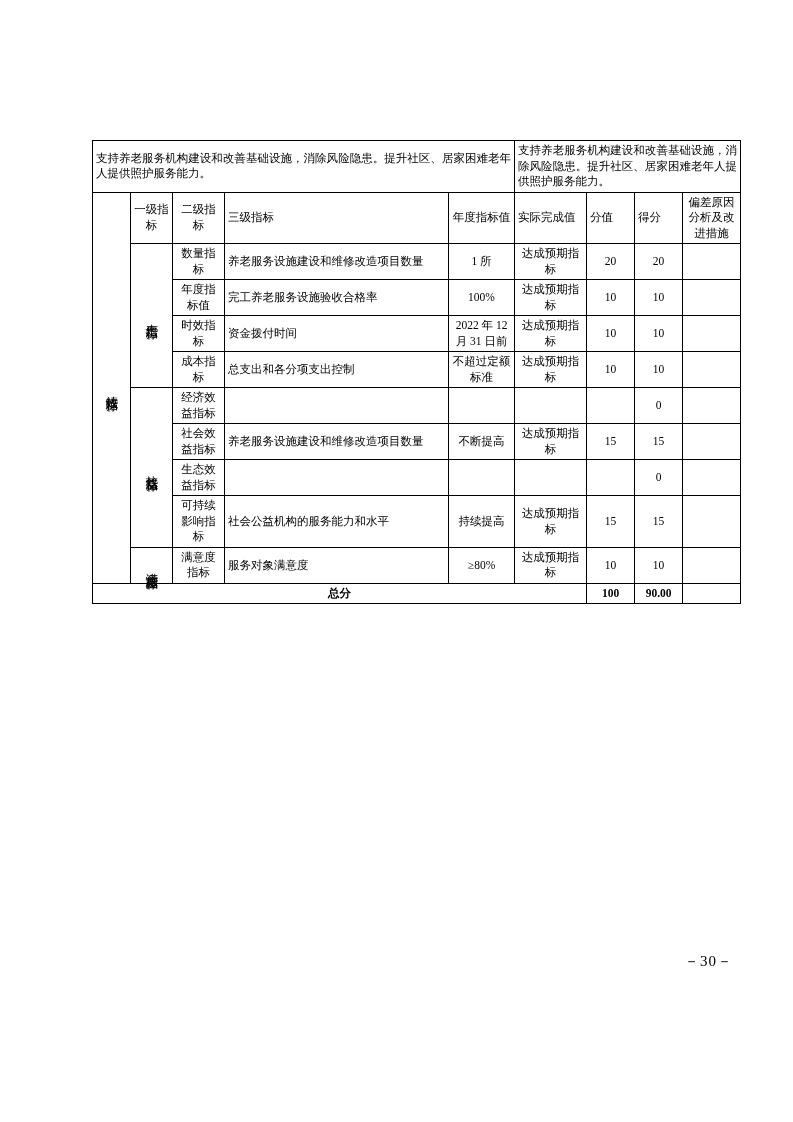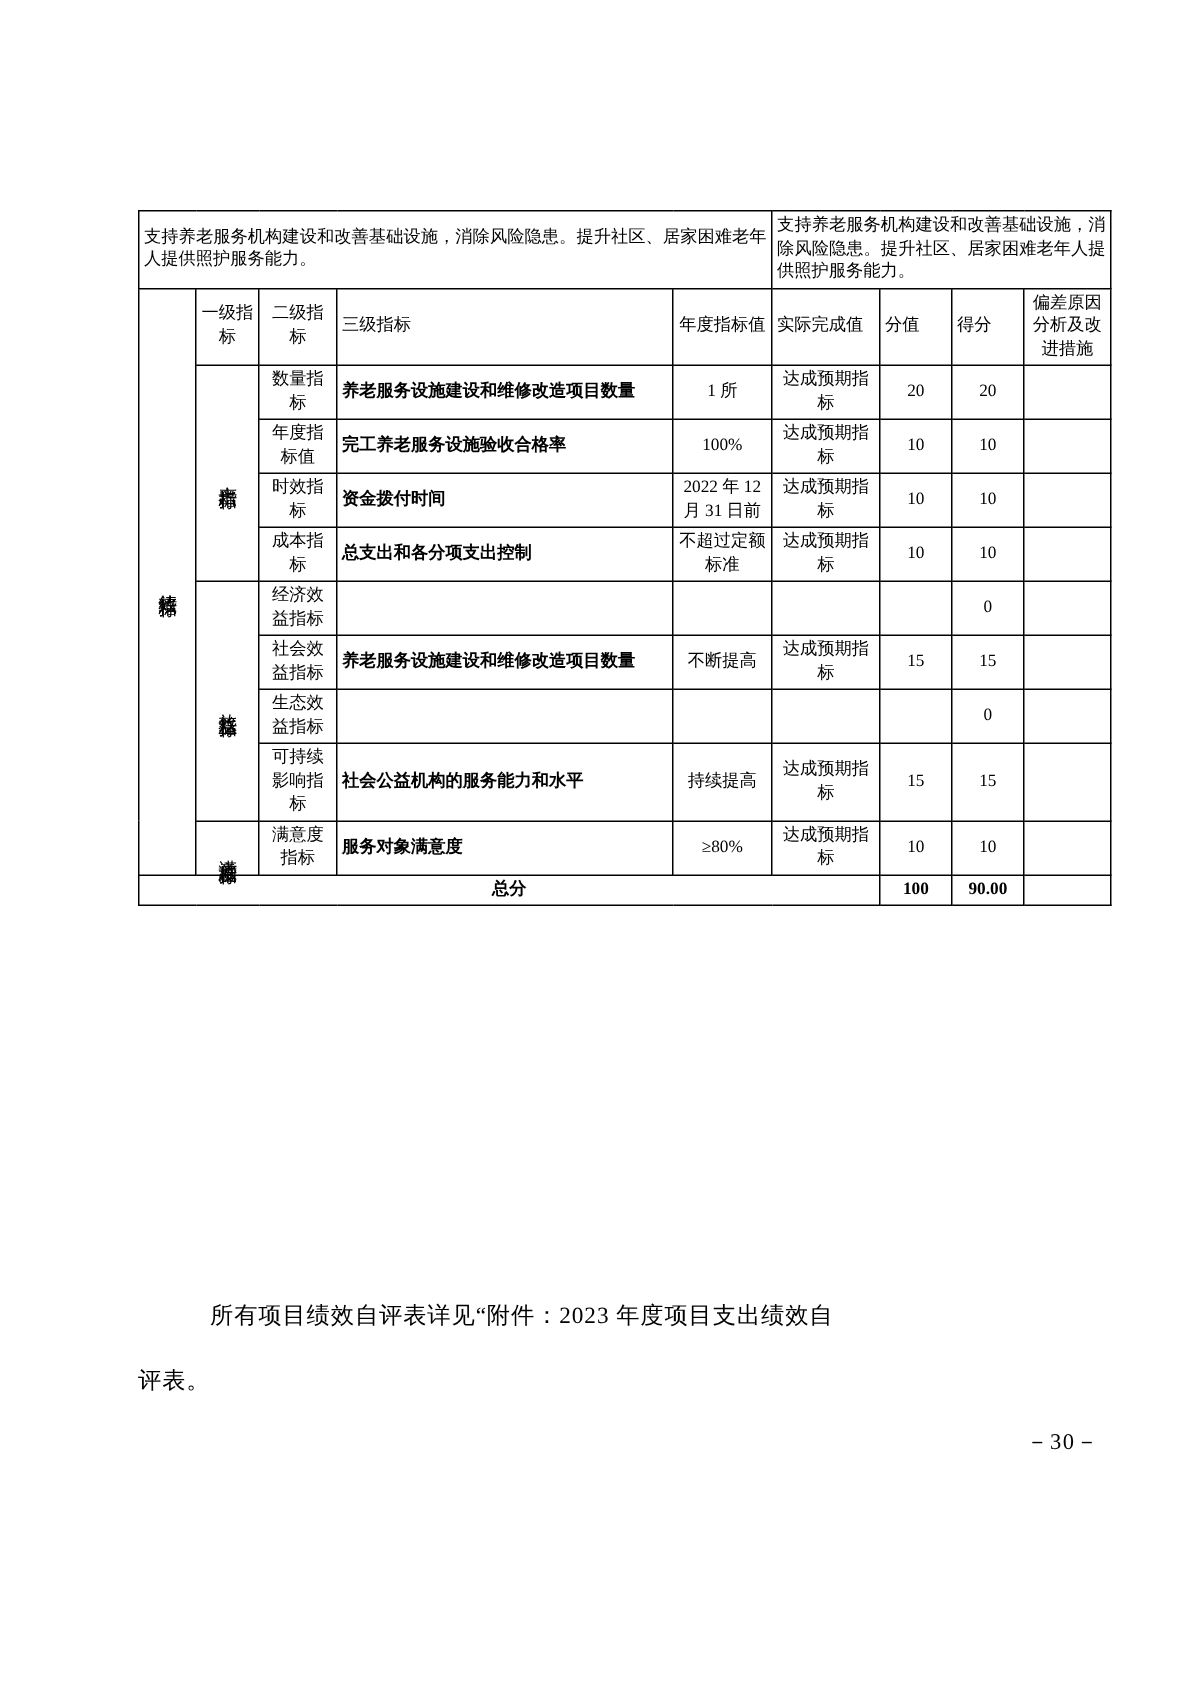--- a/index.html
+++ b/index.html
@@ -86,21 +86,20 @@
     font-size: 12.5px;
     padding: 6px 2px;
   }
   .ctr {
     text-align: center;
   }
   .lft {
     text-align: left;
     padding-left: 8px;
     font-size: 12.5px;
-    font-weight: bold;
   }
   .small-stack {
     text-align: center;
     font-size: 11.5px;
     line-height: 1.25;
   }
   .narrow-two {
     text-align: center;
     font-size: 11.5px;
     line-height: 1.3;
@@ -269,18 +268,16 @@
         <tr class="total-row">
           <td colspan="6">总分</td>
           <td class="total-val">100</td>
           <td class="total-val">90.00</td>
           <td class="total-val"></td>
         </tr>
       </tbody>
     </table>
   </div>
 
-  <div class="para para-1">所有项目绩效自评表详见“附件：2023 年度项目支出绩效自</div>
-  <div class="para para-2">评表。</div>
 
   <div class="pagenum">－30－</div>
 
 </div>
 
 </body></html>

